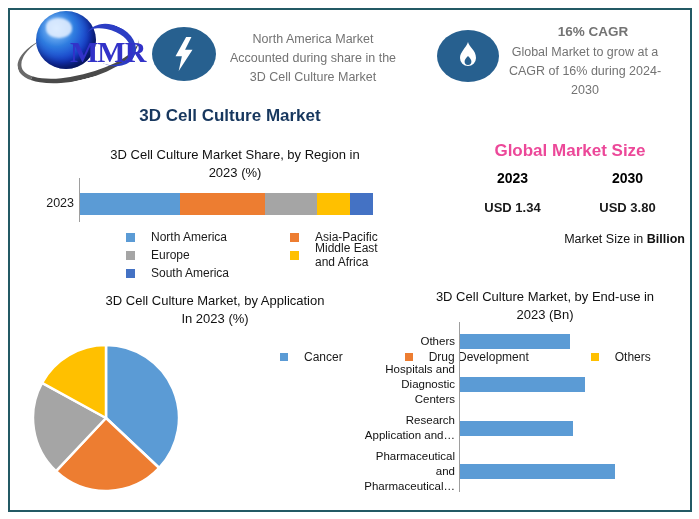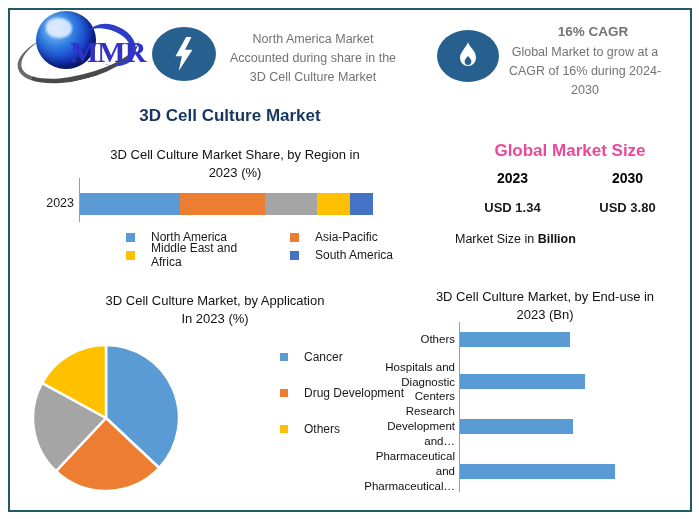--- a/index.html
+++ b/index.html
@@ -58,28 +58,28 @@
   .region-bar{left:80px;top:193px;width:293px;height:22px;display:flex;}
   .region-bar .seg{height:100%;}
   .region-legend{
     left:84px;top:229px;width:310px;display:grid;grid-template-columns:160px auto;
     row-gap:2px;column-gap:4px;
   }
   .legend-item{display:flex;align-items:center;gap:16px;height:16px;font-size:12px;padding-left:42px;}
   .swatch{width:9px;height:9px;flex:0 0 9px;display:inline-block;}
   
   .pie-wrap{left:31px;top:343px;width:150px;height:150px;}
-  .pie-legend{left:238px;top:349px;display:flex;flex-direction:column;gap:20px;}
+  .pie-legend{left:238px;top:349px;display:flex;gap:20px;}
   .pie-legend .legend-item{font-size:12px;}
   .pie-legend .swatch{width:8px;height:8px;flex:0 0 8px;}
   
   .ms-title{left:455px;top:141px;width:230px;text-align:center;font-weight:bold;font-size:17px;color:#ec4899;}
   .ms-years{left:455px;top:170px;width:230px;display:grid;grid-template-columns:1fr 1fr;font-weight:bold;font-size:14px;text-align:center;color:#000;}
   .ms-values{left:455px;top:200px;width:230px;display:grid;grid-template-columns:1fr 1fr;font-weight:bold;font-size:13px;text-align:center;}
-  .ms-note{left:455px;top:232px;width:230px;text-align:left;font-size:12.5px;color:#111;}
+  .ms-note{left:455px;top:232px;width:230px;text-align:right;font-size:12.5px;color:#111;}
   .ms-note b{font-weight:bold;}
   
   .enduse-chart{left:363px;top:320px;width:307px;height:174px;}
   .enduse-axis{position:absolute;left:96px;top:2px;bottom:2px;width:1px;background:#9e9e9e;}
   .enduse-rows{position:absolute;left:0;top:0;width:100%;height:100%;display:flex;flex-direction:column;}
   .enduse-row{flex:1;display:flex;align-items:center;}
   .enduse-label{width:92px;text-align:right;font-size:11.5px;line-height:1.3;color:#111;}
   .enduse-bar{height:15px;margin-left:5px;}
 </style>
 </head>
@@ -138,20 +138,24 @@
 <div class="abs region-legend">
     <div class="legend-item">
       <span class="swatch" style="background: rgb(91, 155, 213);"></span>
       <span class="legend-label">North America</span>
     </div>
     <div class="legend-item">
       <span class="swatch" style="background: rgb(237, 125, 49);"></span>
       <span class="legend-label">Asia-Pacific</span>
     </div>
     <div class="legend-item">
+      <span class="swatch" style="background: rgb(165, 165, 165);"></span>
+      <span class="legend-label">Europe</span>
+    </div>
+    <div class="legend-item">
       <span class="swatch" style="background: rgb(255, 192, 0);"></span>
       <span class="legend-label">Middle East and Africa</span>
     </div>
     <div class="legend-item">
       <span class="swatch" style="background: rgb(68, 114, 196);"></span>
       <span class="legend-label">South America</span>
     </div>
   </div>
 
 <div class="abs ms-title">Global Market Size</div>
@@ -210,21 +214,21 @@
       <div class="enduse-row">
         <div class="enduse-label">
           <div>Hospitals and</div>
           <div>Diagnostic Centers</div>
         </div>
         <div class="enduse-bar" style="width: 125px; background: rgb(91, 155, 213);"></div>
       </div>
       <div class="enduse-row">
         <div class="enduse-label">
           <div>Research</div>
-          <div>Development and…</div>
+          <div>Application and…</div>
         </div>
         <div class="enduse-bar" style="width: 113px; background: rgb(91, 155, 213);"></div>
       </div>
       <div class="enduse-row">
         <div class="enduse-label">
           <div>Pharmaceutical and</div>
           <div>Pharmaceutical…</div>
         </div>
         <div class="enduse-bar" style="width: 155px; background: rgb(91, 155, 213);"></div>
       </div>

